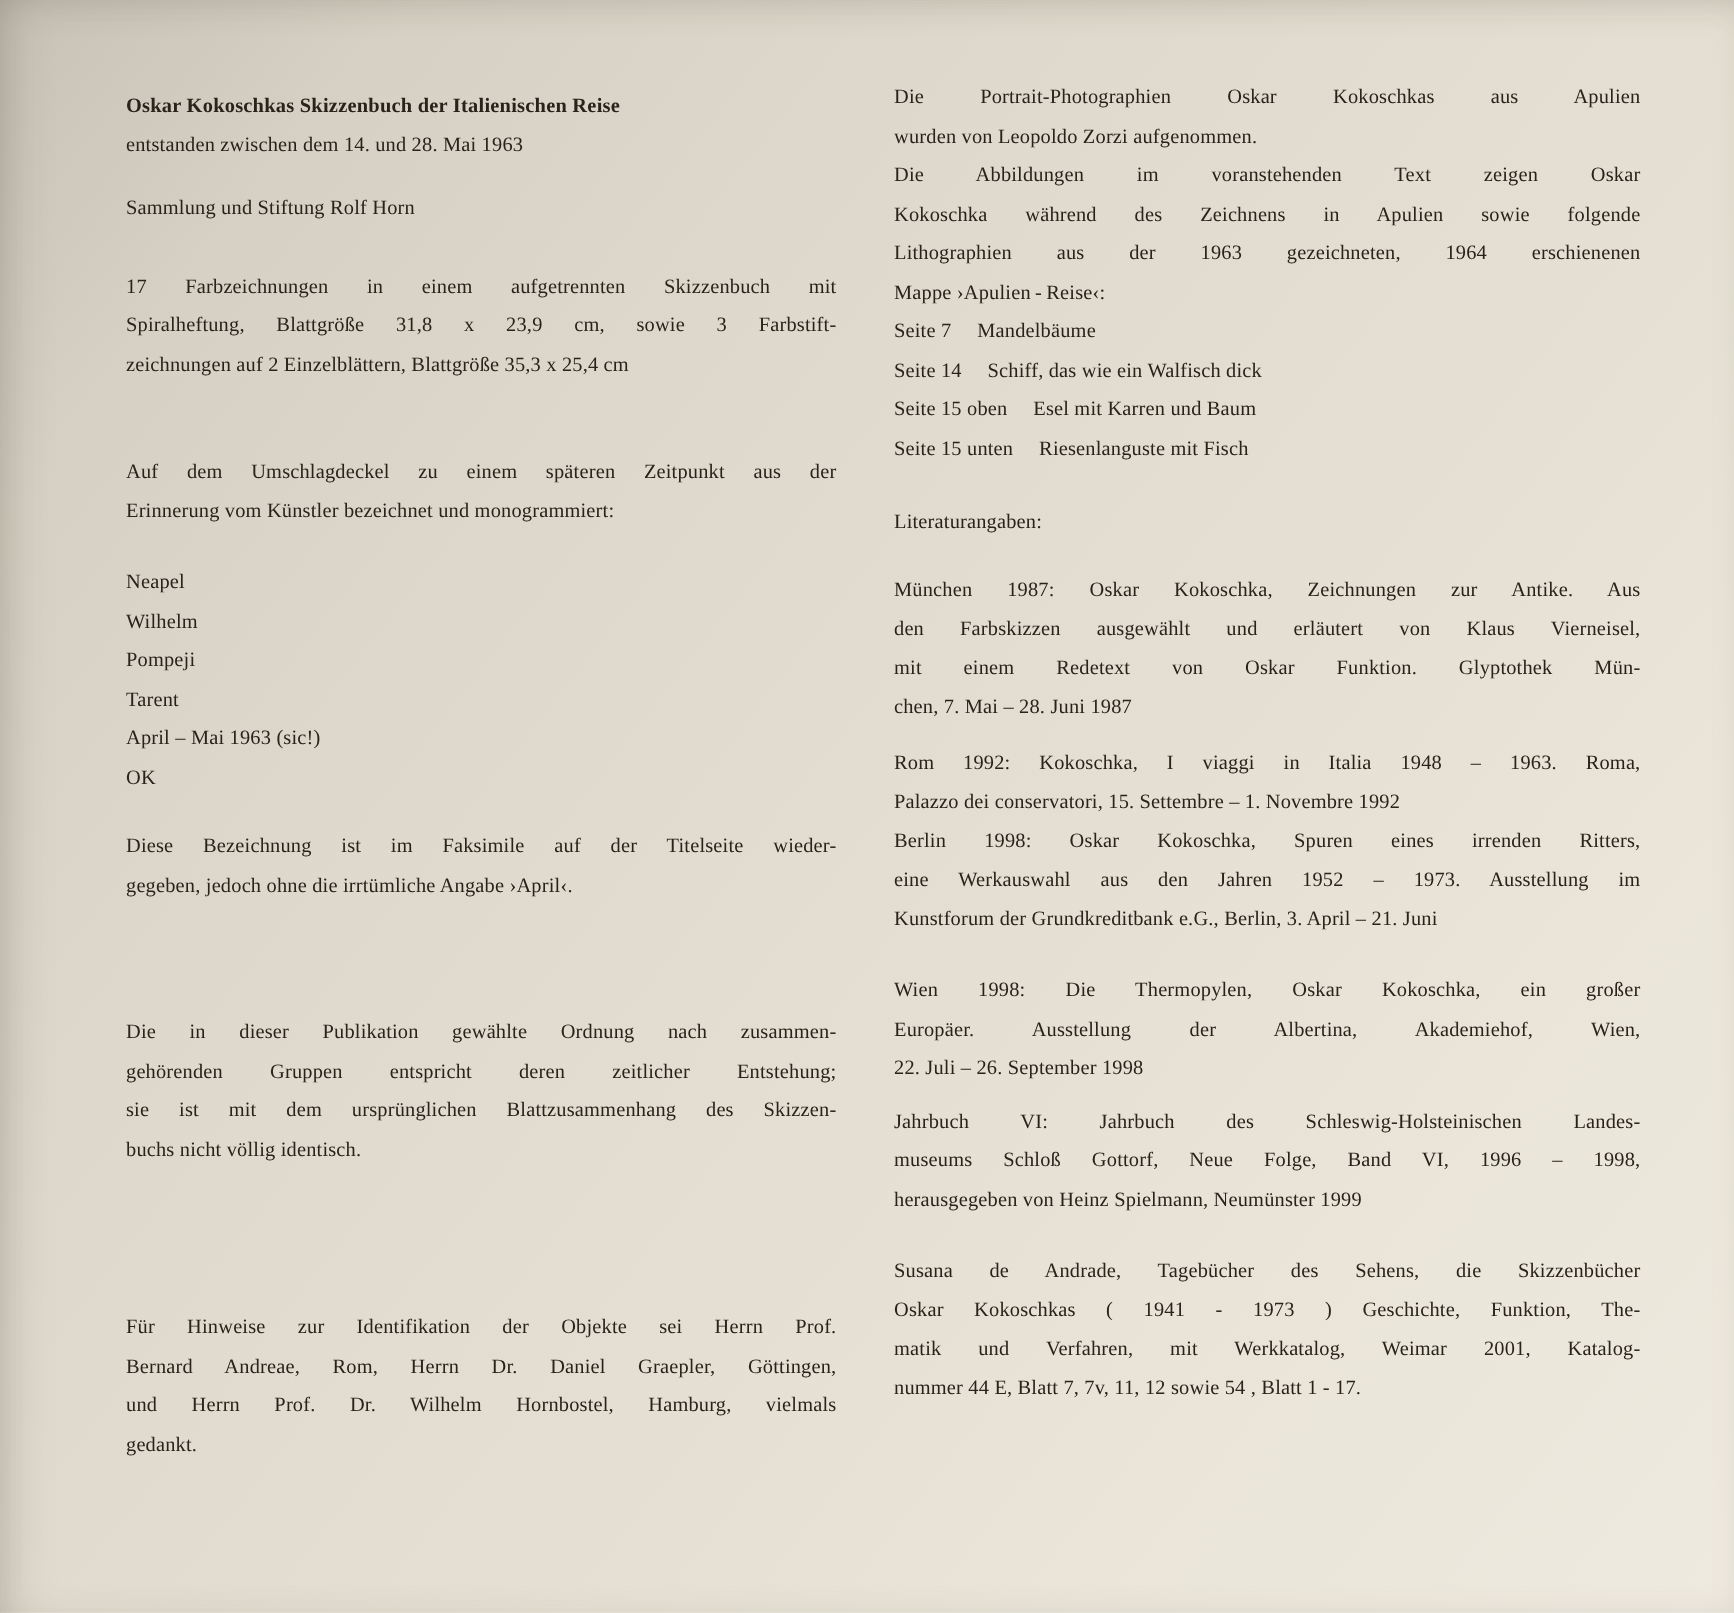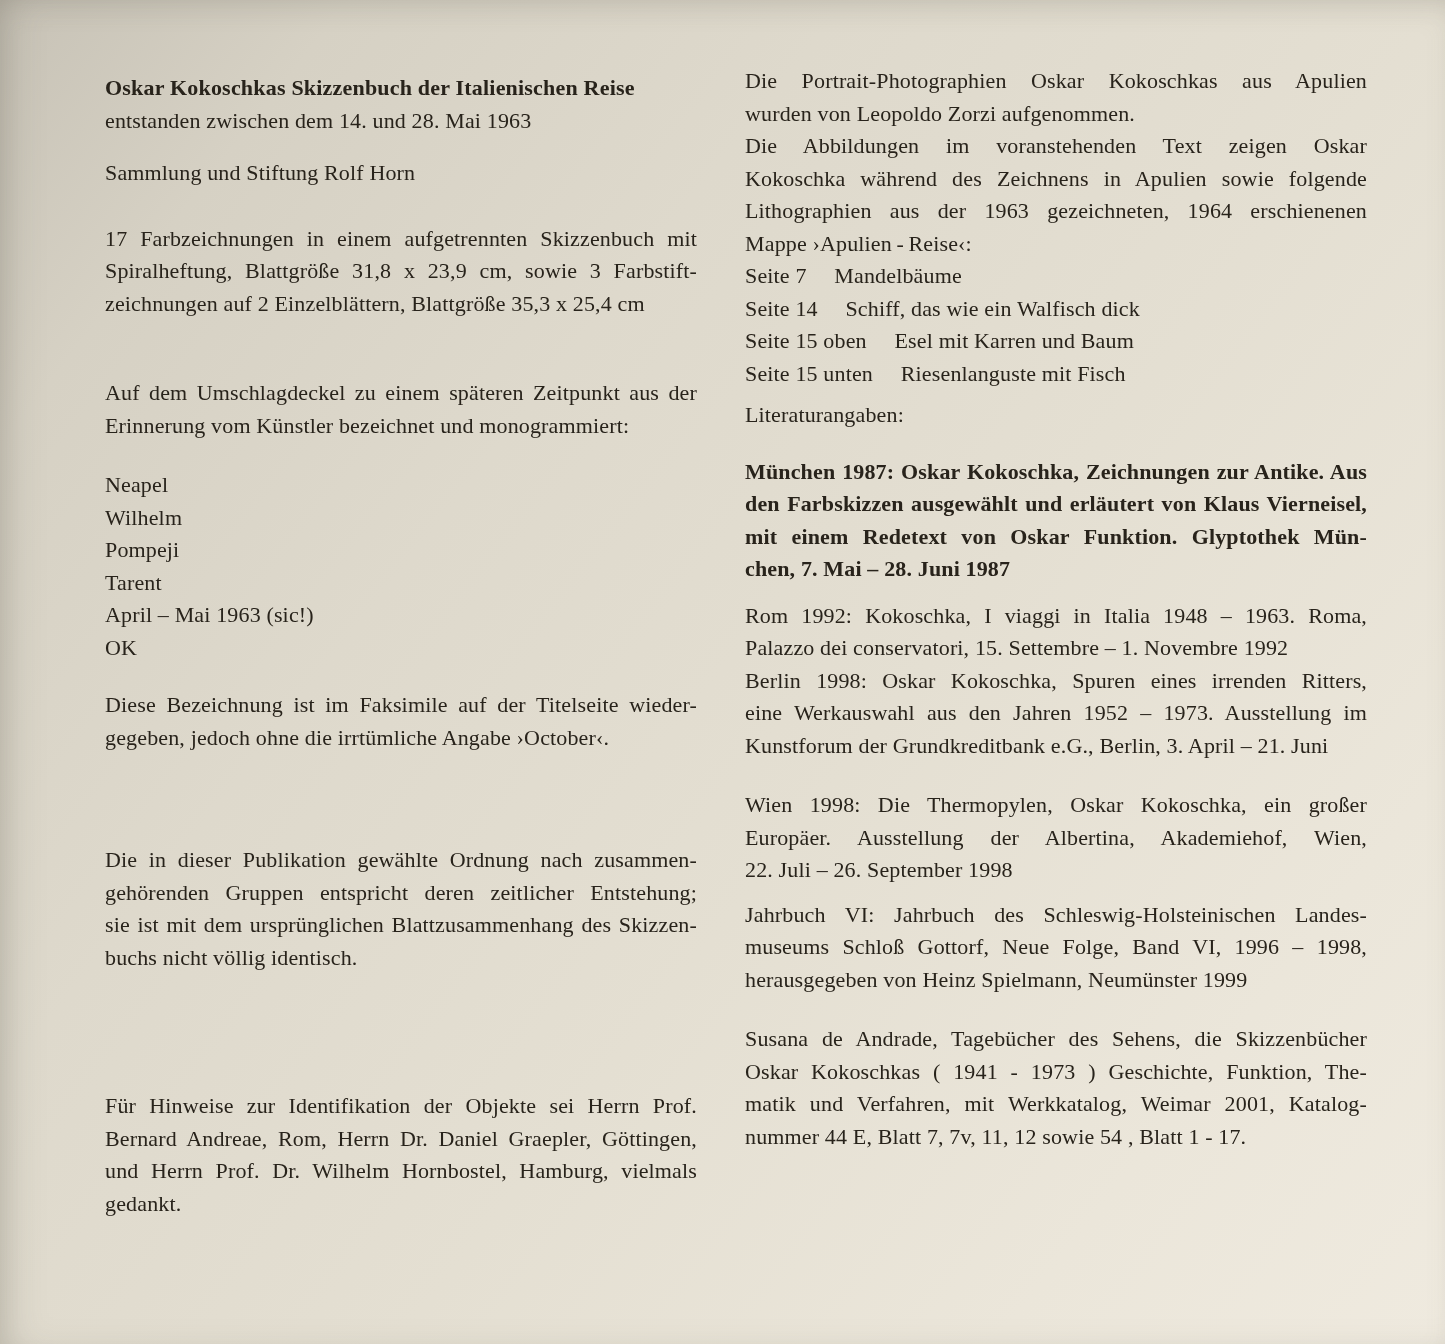--- a/index.html
+++ b/index.html
@@ -21,41 +21,41 @@
       #e4dfd2 58%,
       #ebe6da 82%,
       #efeadf 100%);
     box-shadow: inset 22px 0 40px -18px rgba(95, 90, 78, 0.28),
                 inset 0 14px 34px -16px rgba(95, 90, 78, 0.22);
     font-family: "Liberation Serif", "DejaVu Serif", serif;
     color: #28231b;
   }
   .col {
     position: absolute;
-    font-size: 22px;
+    font-size: 17px;
     line-height: 32.5px;
     letter-spacing: 0.15px;
   }
   .col-left  { left: 105px; top: 72px; width: 592px; }
   .col-right { left: 745px; top: 65px; width: 622px; }
   .block { margin: 0; }
   .ln { text-align: left; }
   .ln.j { text-align: justify; text-align-last: justify; }
   .ln.bold { font-weight: bold; letter-spacing: 0.2px; }
 
   
   .col-left  .b-collection            { margin-top: 20px; }
   .col-left  .b-physical-description  { margin-top: 33px; }
   .col-left  .b-inscription-intro     { margin-top: 57px; }
   .col-left  .b-inscription-list      { margin-top: 27px; }
   .col-left  .b-facsimile-note        { margin-top: 25px; }
   .col-left  .b-ordering-note         { margin-top: 90px; }
   .col-left  .b-acknowledgements      { margin-top: 116px; }
-  .col-right .b-literature-heading    { margin-top: 9px; }
-  .col-right .b-entry-muenchen-1987   { margin-top: 24px; font-weight: bold; }
+  .col-right .b-literature-heading    { margin-top: 29px; }
+  .col-right .b-entry-muenchen-1987   { margin-top: 24px; }
   .col-right .b-entry-rom-1992        { margin-top: 14px; }
   .col-right .b-entry-berlin-1998     { }
   .col-right .b-entry-wien-1998       { margin-top: 27px; }
   .col-right .b-entry-jahrbuch-vi     { margin-top: 12px; }
   .col-right .b-entry-susana-andrade  { margin-top: 27px; }
 </style>
 </head>
 <body>
 
 <div class="page">
@@ -79,21 +79,21 @@
       <div class="block b-inscription-list">
         <div class="ln">Neapel</div>
         <div class="ln">Wilhelm</div>
         <div class="ln">Pompeji</div>
         <div class="ln">Tarent</div>
         <div class="ln">April – Mai 1963 (sic!)</div>
         <div class="ln">OK</div>
       </div>
       <div class="block b-facsimile-note">
         <div class="ln j">Diese Bezeichnung ist im Faksimile auf der Titelseite wieder-</div>
-        <div class="ln">gegeben, jedoch ohne die irrtümliche Angabe ›October‹.</div>
+        <div class="ln">gegeben, jedoch ohne die irrtümliche Angabe ›April‹.</div>
       </div>
       <div class="block b-ordering-note">
         <div class="ln j">Die in dieser Publikation gewählte Ordnung nach zusammen-</div>
         <div class="ln j">gehörenden Gruppen entspricht deren zeitlicher Entstehung;</div>
         <div class="ln j">sie ist mit dem ursprünglichen Blattzusammenhang des Skizzen-</div>
         <div class="ln">buchs nicht völlig identisch.</div>
       </div>
       <div class="block b-acknowledgements">
         <div class="ln j">Für Hinweise zur Identifikation der Objekte sei Herrn Prof.</div>
         <div class="ln j">Bernard Andreae, Rom, Herrn Dr. Daniel Graepler, Göttingen,</div>

